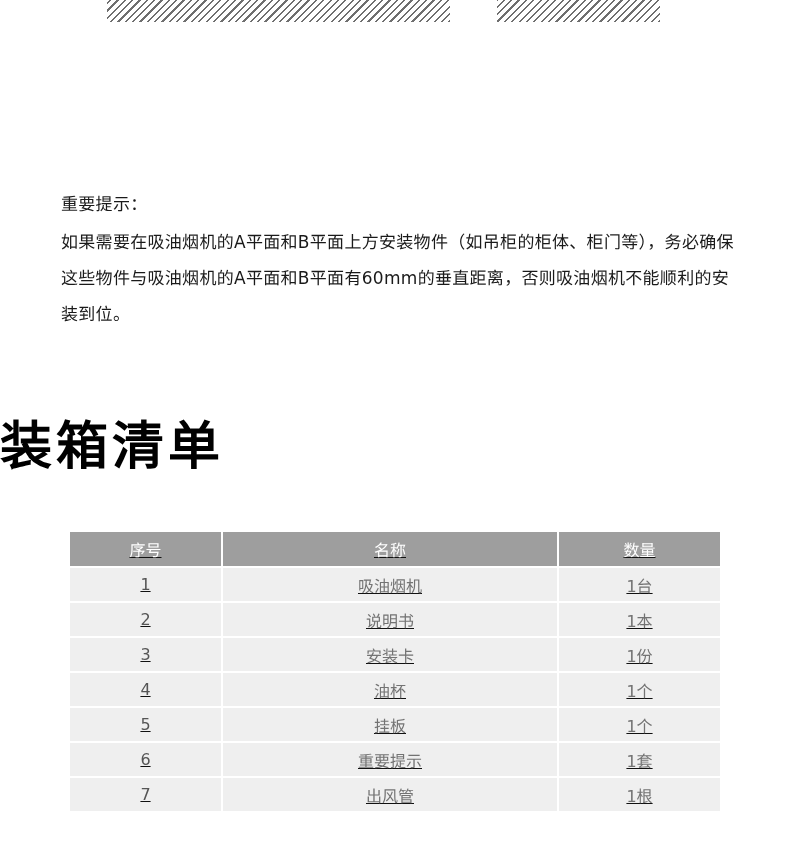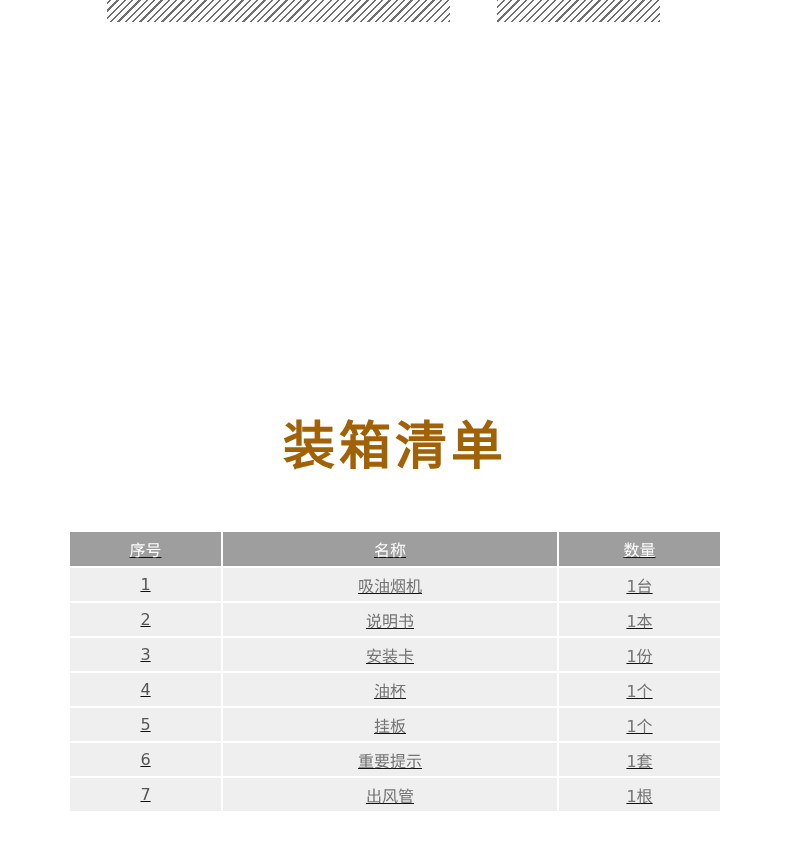--- a/index.html
+++ b/index.html
@@ -60,25 +60,24 @@
   .notice .body {
     width: 676px;
   }
 
   
   .page-title {
     position: absolute;
     left: 0;
     top: 414px;
     width: 790px;
-    text-align: center;
     font-size: 52px;
     font-weight: bold;
     letter-spacing: 4px;
-    color: #a16207;
+    color: #000000;
     line-height: 64px;
   }
 
   
   .packing-table {
     position: absolute;
     left: 70px;
     top: 532px;
     width: 650px;
     border-collapse: collapse;
@@ -116,20 +115,22 @@
 </style>
 </head>
 <body>
 
 <div class="hatch-row">
   <div class="hatch hatch-left"></div>
   <div class="hatch hatch-right"></div>
 </div>
 
 <div class="notice">
+  <p class="lead">重要提示：</p>
+  <p class="body">如果需要在吸油烟机的A平面和B平面上方安装物件（如吊柜的柜体、柜门等），务必确保这些物件与吸油烟机的A平面和B平面有60mm的垂直距离，否则吸油烟机不能顺利的安装到位。</p>
 </div>
 
 <div class="page-title">装箱清单</div>
 
 <table class="packing-table">
   <colgroup>
     <col class="c0">
       <col class="c1">
       <col class="c2">
   </colgroup>

